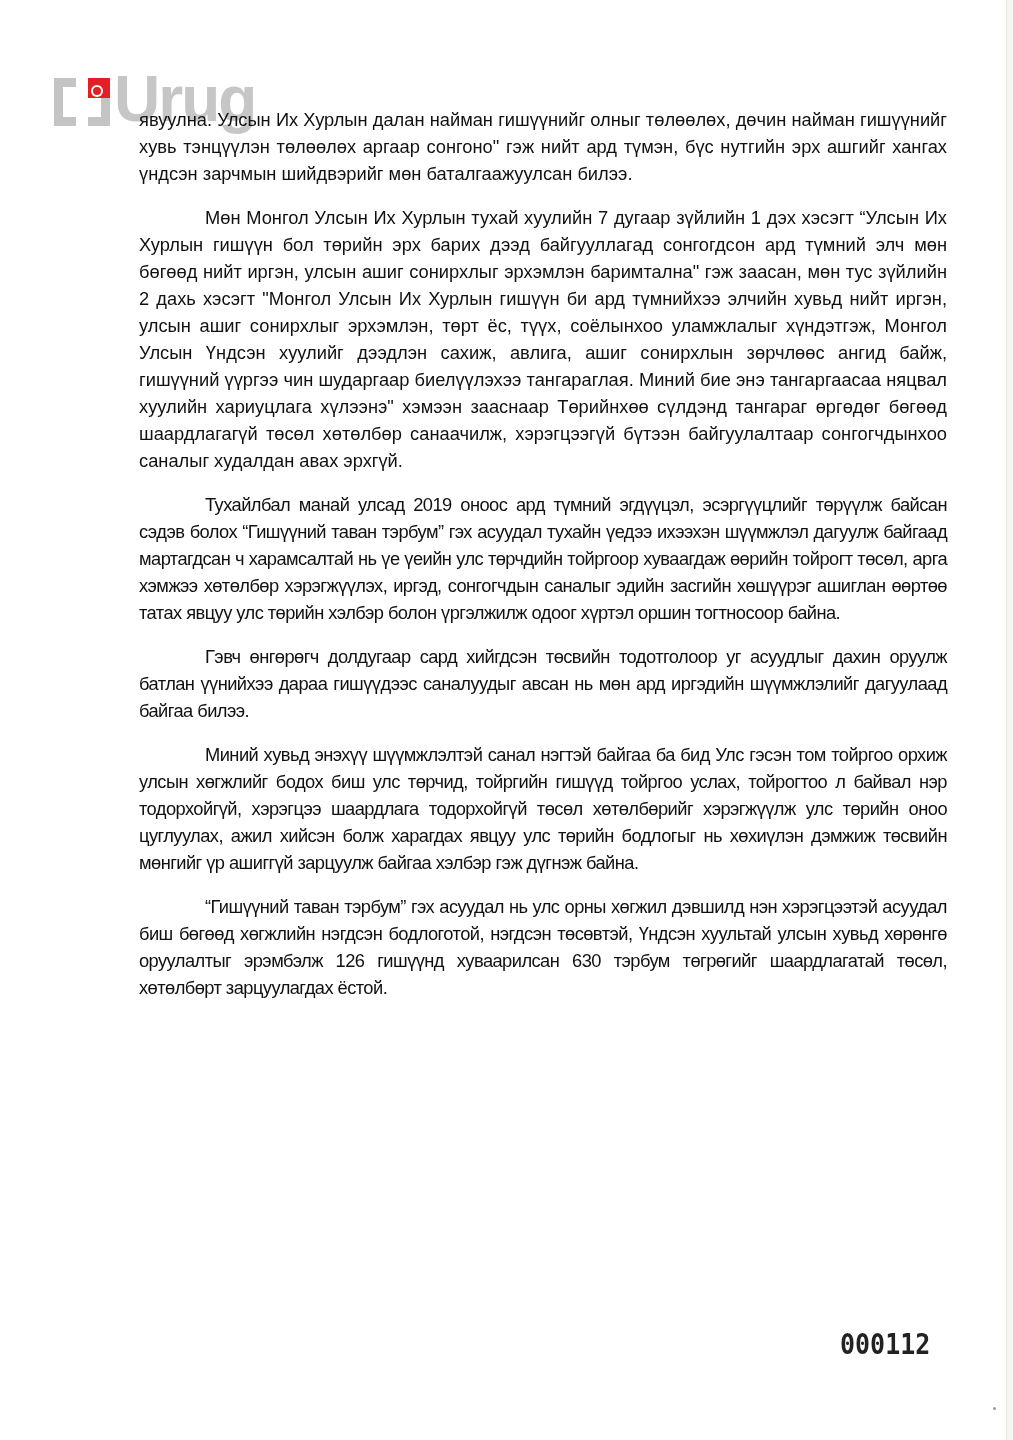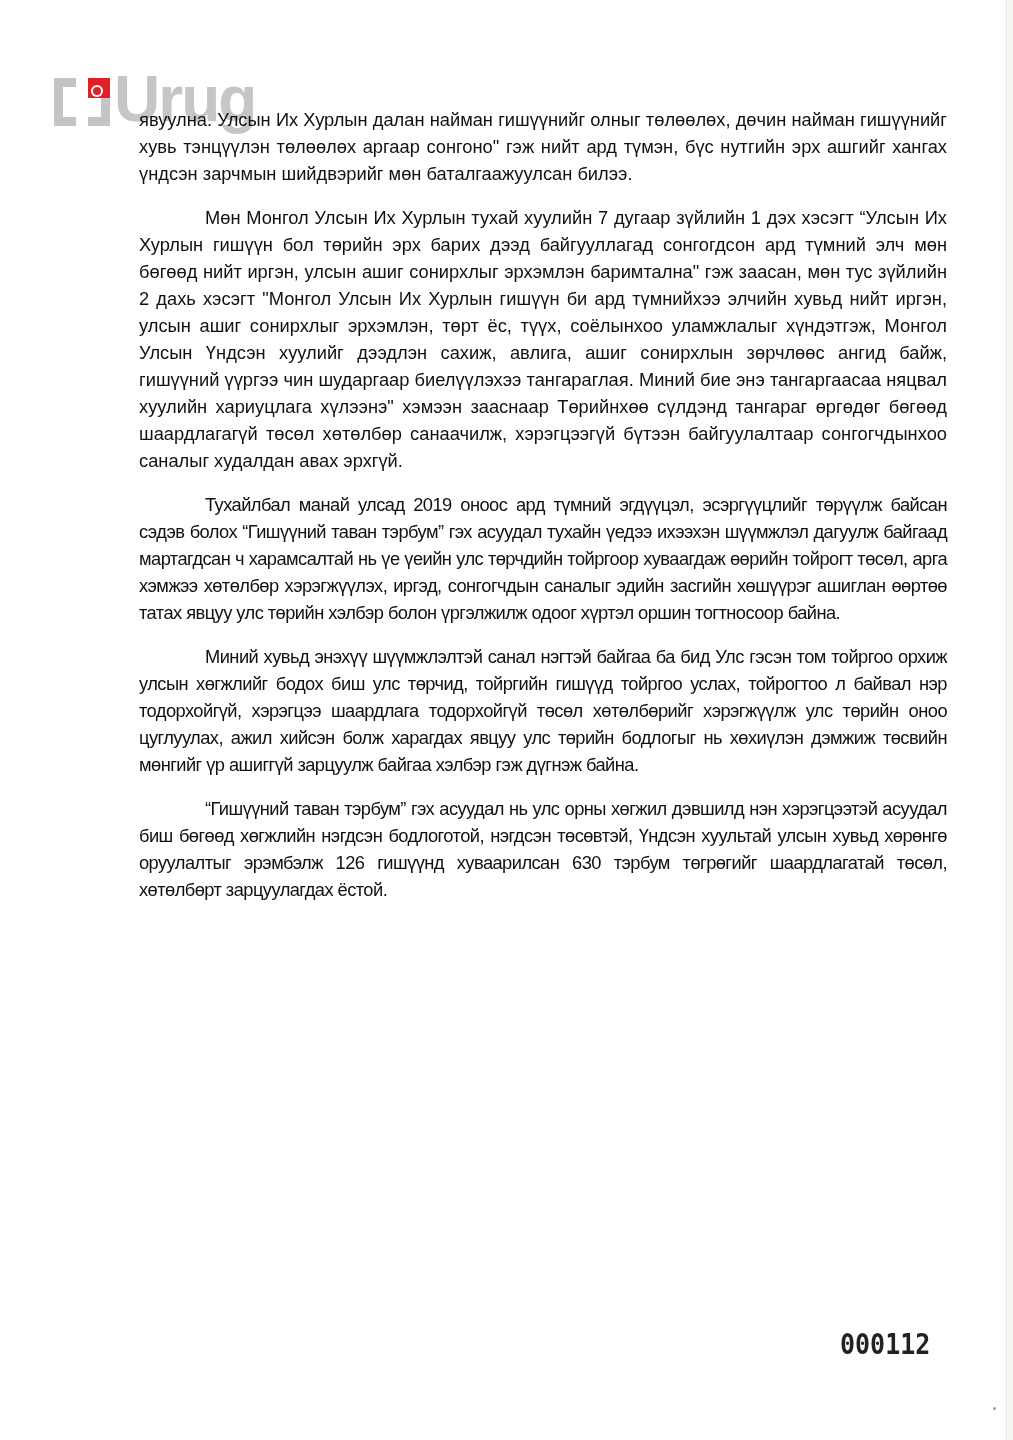--- a/index.html
+++ b/index.html
@@ -38,18 +38,19 @@
   <div class="bracket-right"></div>
   <div class="red-corner"></div>
   <div class="red-dot"></div>
   <div class="wordmark">Urug</div>
 </div>
 
 <div class="text">
   <p class="first">явуулна. Улсын Их Хурлын далан найман гишүүнийг олныг төлөөлөх, дөчин найман гишүүнийг хувь тэнцүүлэн төлөөлөх аргаар сонгоно" гэж нийт ард түмэн, бүс нутгийн эрх ашгийг хангах үндсэн зарчмын шийдвэрийг мөн баталгаажуулсан билээ.</p>
   <p class="indent">Мөн Монгол Улсын Их Хурлын тухай хуулийн 7 дугаар зүйлийн 1 дэх хэсэгт “Улсын Их Хурлын гишүүн бол төрийн эрх барих дээд байгууллагад сонгогдсон ард түмний элч мөн бөгөөд нийт иргэн, улсын ашиг сонирхлыг эрхэмлэн баримтална" гэж заасан, мөн тус зүйлийн 2 дахь хэсэгт "Монгол Улсын Их Хурлын гишүүн би ард түмнийхээ элчийн хувьд нийт иргэн, улсын ашиг сонирхлыг эрхэмлэн, төрт ёс, түүх, соёлынхоо уламжлалыг хүндэтгэж, Монгол Улсын Үндсэн хуулийг дээдлэн сахиж, авлига, ашиг сонирхлын зөрчлөөс ангид байж, гишүүний үүргээ чин шударгаар биелүүлэхээ тангараглая. Миний бие энэ тангаргаасаа няцвал хуулийн хариуцлага хүлээнэ" хэмээн зааснаар Төрийнхөө сүлдэнд тангараг өргөдөг бөгөөд шаардлагагүй төсөл хөтөлбөр санаачилж, хэрэгцээгүй бүтээн байгуулалтаар сонгогчдынхоо саналыг худалдан авах эрхгүй.</p>
   <p class="indent condensed">Тухайлбал манай улсад 2019 оноос ард түмний эгдүүцэл, эсэргүүцлийг төрүүлж байсан сэдэв болох “Гишүүний таван тэрбум” гэх асуудал тухайн үедээ ихээхэн шүүмжлэл дагуулж байгаад мартагдсан ч харамсалтай нь үе үеийн улс төрчдийн тойргоор хуваагдаж өөрийн тойрогт төсөл, арга хэмжээ хөтөлбөр хэрэгжүүлэх, иргэд, сонгогчдын саналыг эдийн засгийн хөшүүрэг ашиглан өөртөө татах явцуу улс төрийн хэлбэр болон үргэлжилж одоог хүртэл оршин тогтносоор байна.</p>
+  <p class="indent condensed">Гэвч өнгөрөгч долдугаар сард хийгдсэн төсвийн тодотголоор уг асуудлыг дахин оруулж батлан үүнийхээ дараа гишүүдээс саналуудыг авсан нь мөн ард иргэдийн шүүмжлэлийг дагуулаад байгаа билээ.</p>
   <p class="indent condensed">Миний хувьд энэхүү шүүмжлэлтэй санал нэгтэй байгаа ба бид Улс гэсэн том тойргоо орхиж улсын хөгжлийг бодох биш улс төрчид, тойргийн гишүүд тойргоо услах, тойрогтоо л байвал нэр тодорхойгүй, хэрэгцээ шаардлага тодорхойгүй төсөл хөтөлбөрийг хэрэгжүүлж улс төрийн оноо цуглуулах, ажил хийсэн болж харагдах явцуу улс төрийн бодлогыг нь хөхиүлэн дэмжиж төсвийн мөнгийг үр ашиггүй зарцуулж байгаа хэлбэр гэж дүгнэж байна.</p>
   <p class="indent condensed">“Гишүүний таван тэрбум” гэх асуудал нь улс орны хөгжил дэвшилд нэн хэрэгцээтэй асуудал биш бөгөөд хөгжлийн нэгдсэн бодлоготой, нэгдсэн төсөвтэй, Үндсэн хуультай улсын хувьд хөрөнгө оруулалтыг эрэмбэлж 126 гишүүнд хуваарилсан 630 тэрбум төгрөгийг шаардлагатай төсөл, хөтөлбөрт зарцуулагдах ёстой.</p>
 </div>
 
 <div class="page-number">000112</div>
 <div class="speck"></div>
 
 </body></html>

